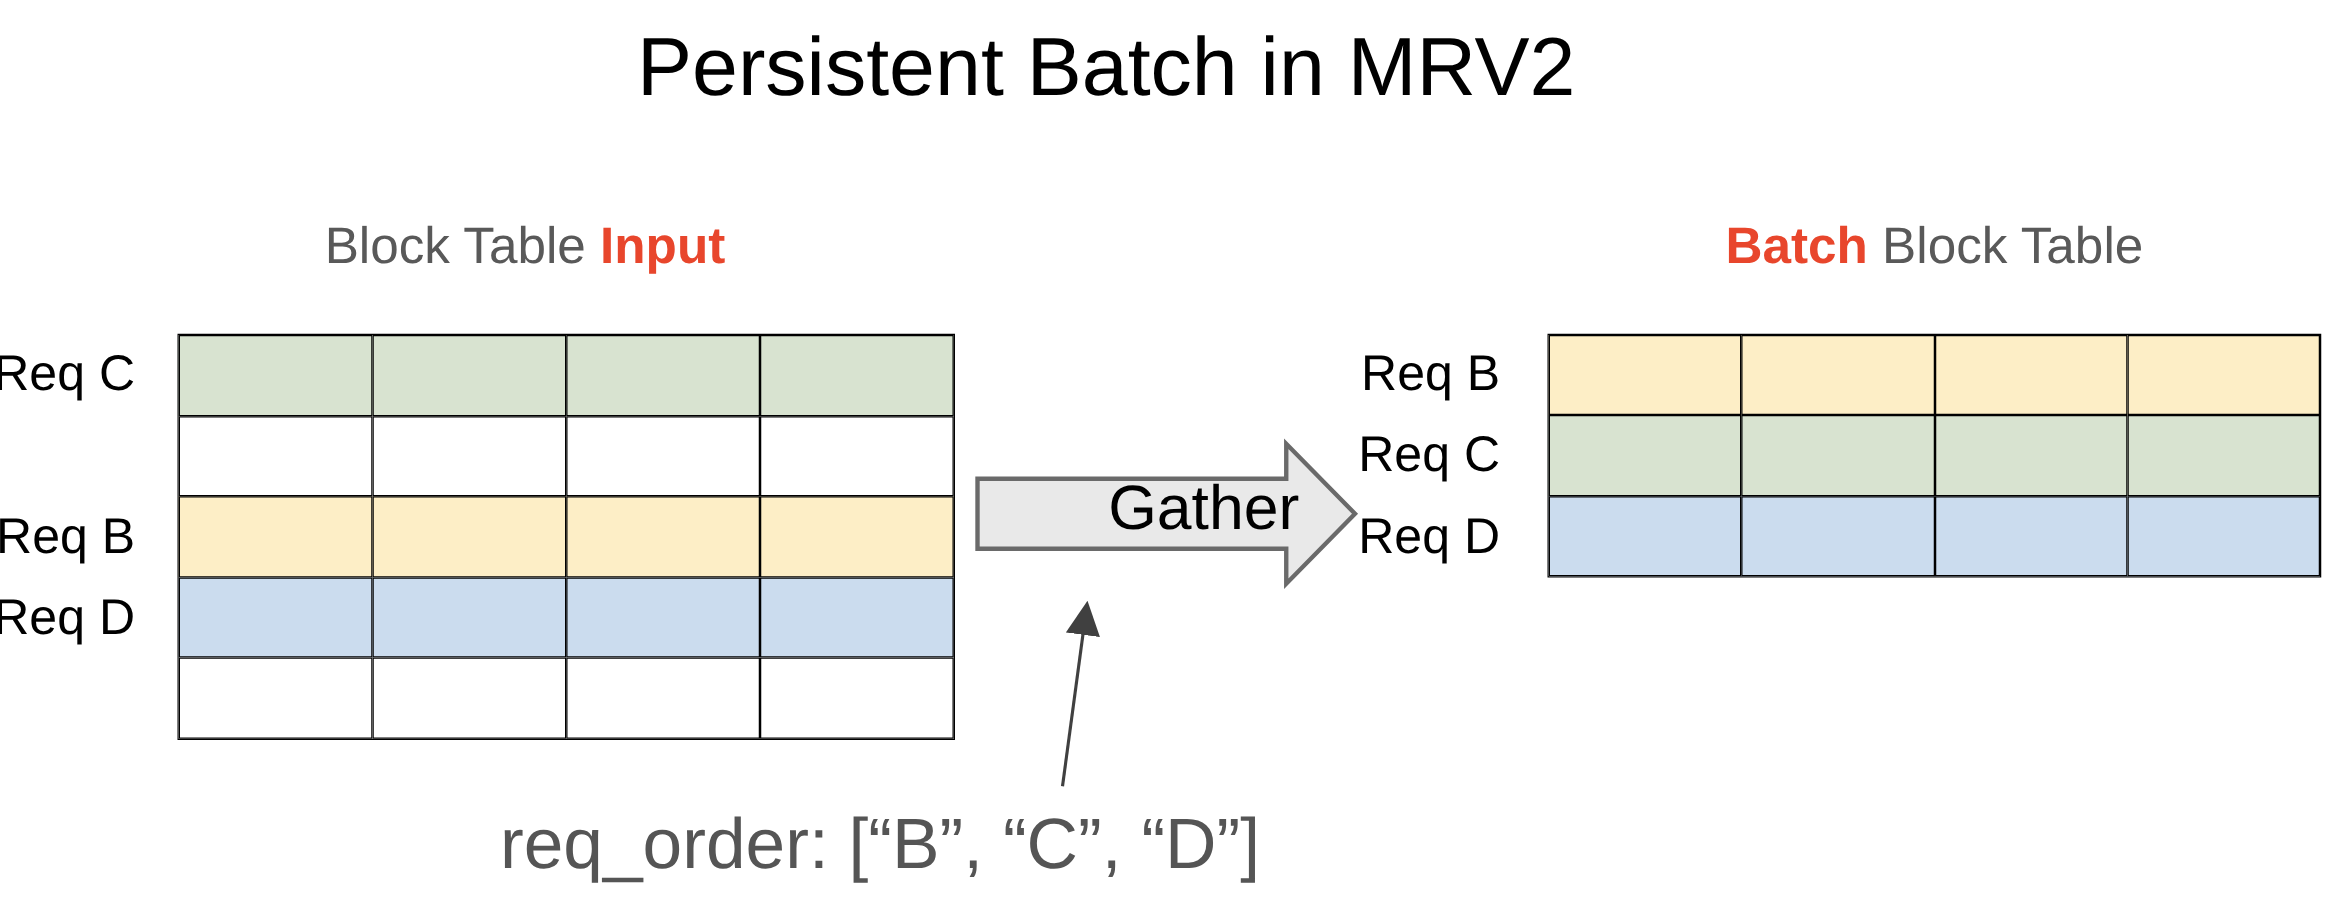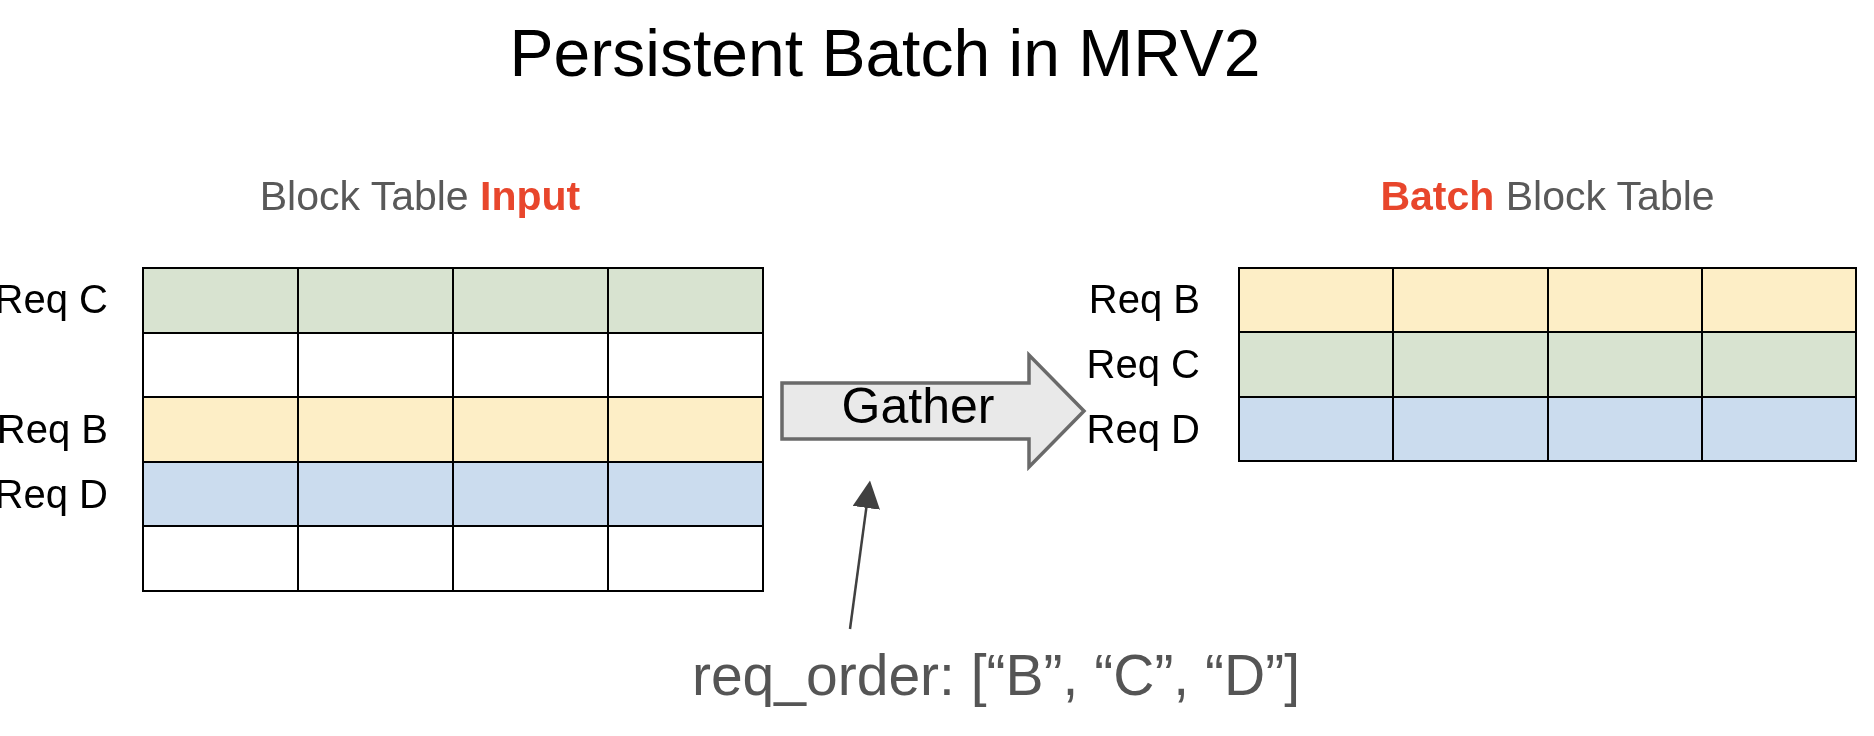--- a/index.html
+++ b/index.html
@@ -58,27 +58,27 @@
     stroke-width:3.5;
     stroke-linejoin:miter;
   }
   .thin-arrow-line{
     stroke:var(--thin-arrow);
     stroke-width:2.5;
     fill:none;
   }
   .thin-arrow-head{fill:var(--thin-arrow);}
   .gather-label{
-    position:absolute;left:800px;top:384px;width:236px;height:44px;
+    position:absolute;left:845px;top:384px;width:236px;height:44px;
     display:flex;align-items:center;justify-content:center;
     font-size:50px;color:#000;
   }
   .annotation{
     position:absolute;left:400px;top:641px;width:900px;
-    text-align:right;
+    text-align:left;
     font-size:57px;line-height:1.2;
     color:var(--annotation-gray);
     white-space:nowrap;
   }
 </style>
 </head>
 <body>
 
 <div class="slide">
 

